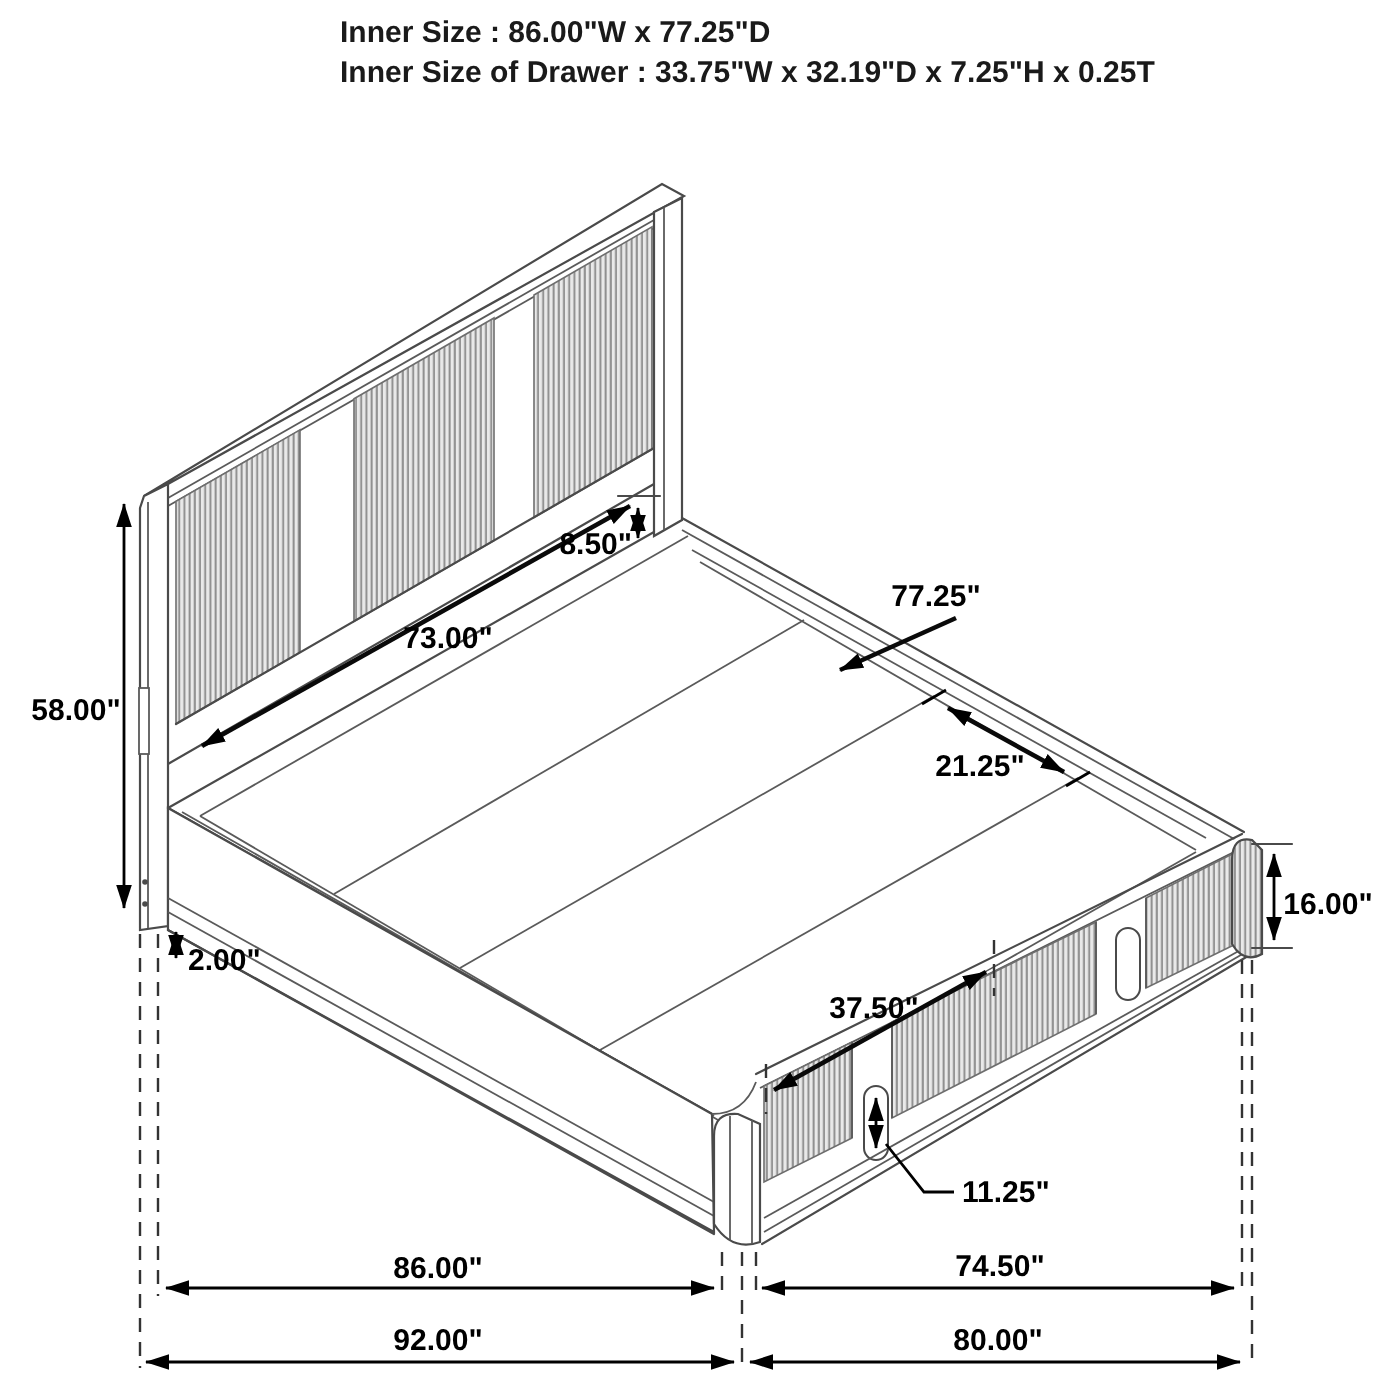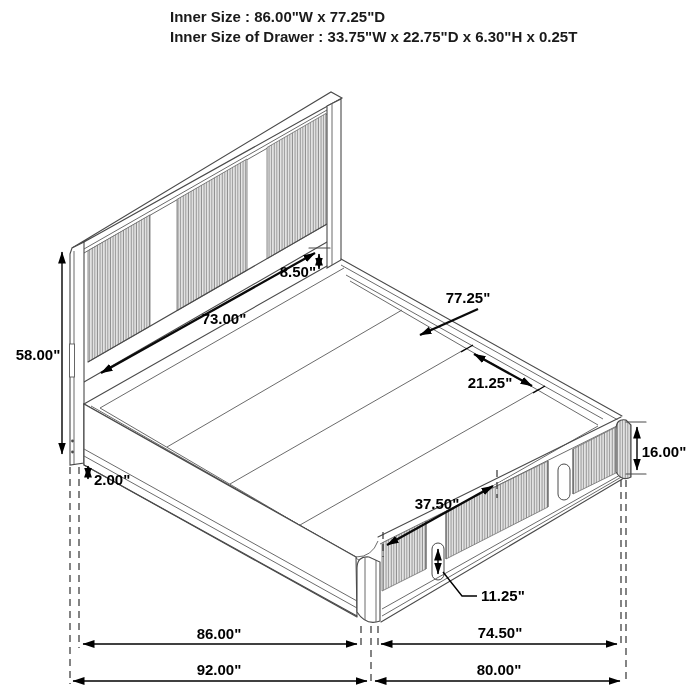--- a/index.html
+++ b/index.html
@@ -16,21 +16,21 @@
   .dlt{stroke:#0a0a0a;stroke-width:2.3;fill:none;}
   .dd{stroke:#333;stroke-width:1.2;fill:none;stroke-dasharray:7 5;}
   .lbl{font-family:"Liberation Sans",sans-serif;font-size:15px;font-weight:bold;fill:#000;}
 </style>
 </head>
 <body>
 
 <div id="stage">
 
   <div id="hdr"><span>Inner Size : 86.00"W x 77.25"D</span>
-<span>Inner Size of Drawer : 33.75"W x 22.75"D x 6.30"H x 0.25T</span></div>
+<span>Inner Size of Drawer : 33.75"W x 32.19"D x 7.25"H x 0.25T</span></div>
 
   <svg width="700" height="700" viewBox="0 0 700 700">
     <defs>
       <pattern id="flutes" width="2.6" height="4" patternUnits="userSpaceOnUse">
         <rect width="2.6" height="4" fill="#e9e9e9"></rect>
         <rect x="0.7" width="1" height="4" fill="#8f8f8f"></rect>
       </pattern>
       <marker id="ah" markerUnits="userSpaceOnUse" markerWidth="13" markerHeight="9" refX="11.5" refY="4.5" orient="auto-start-reverse">
         <path d="M0,0.6 L12,4.5 L0,8.4 Z" fill="#000"></path>
       </marker>

